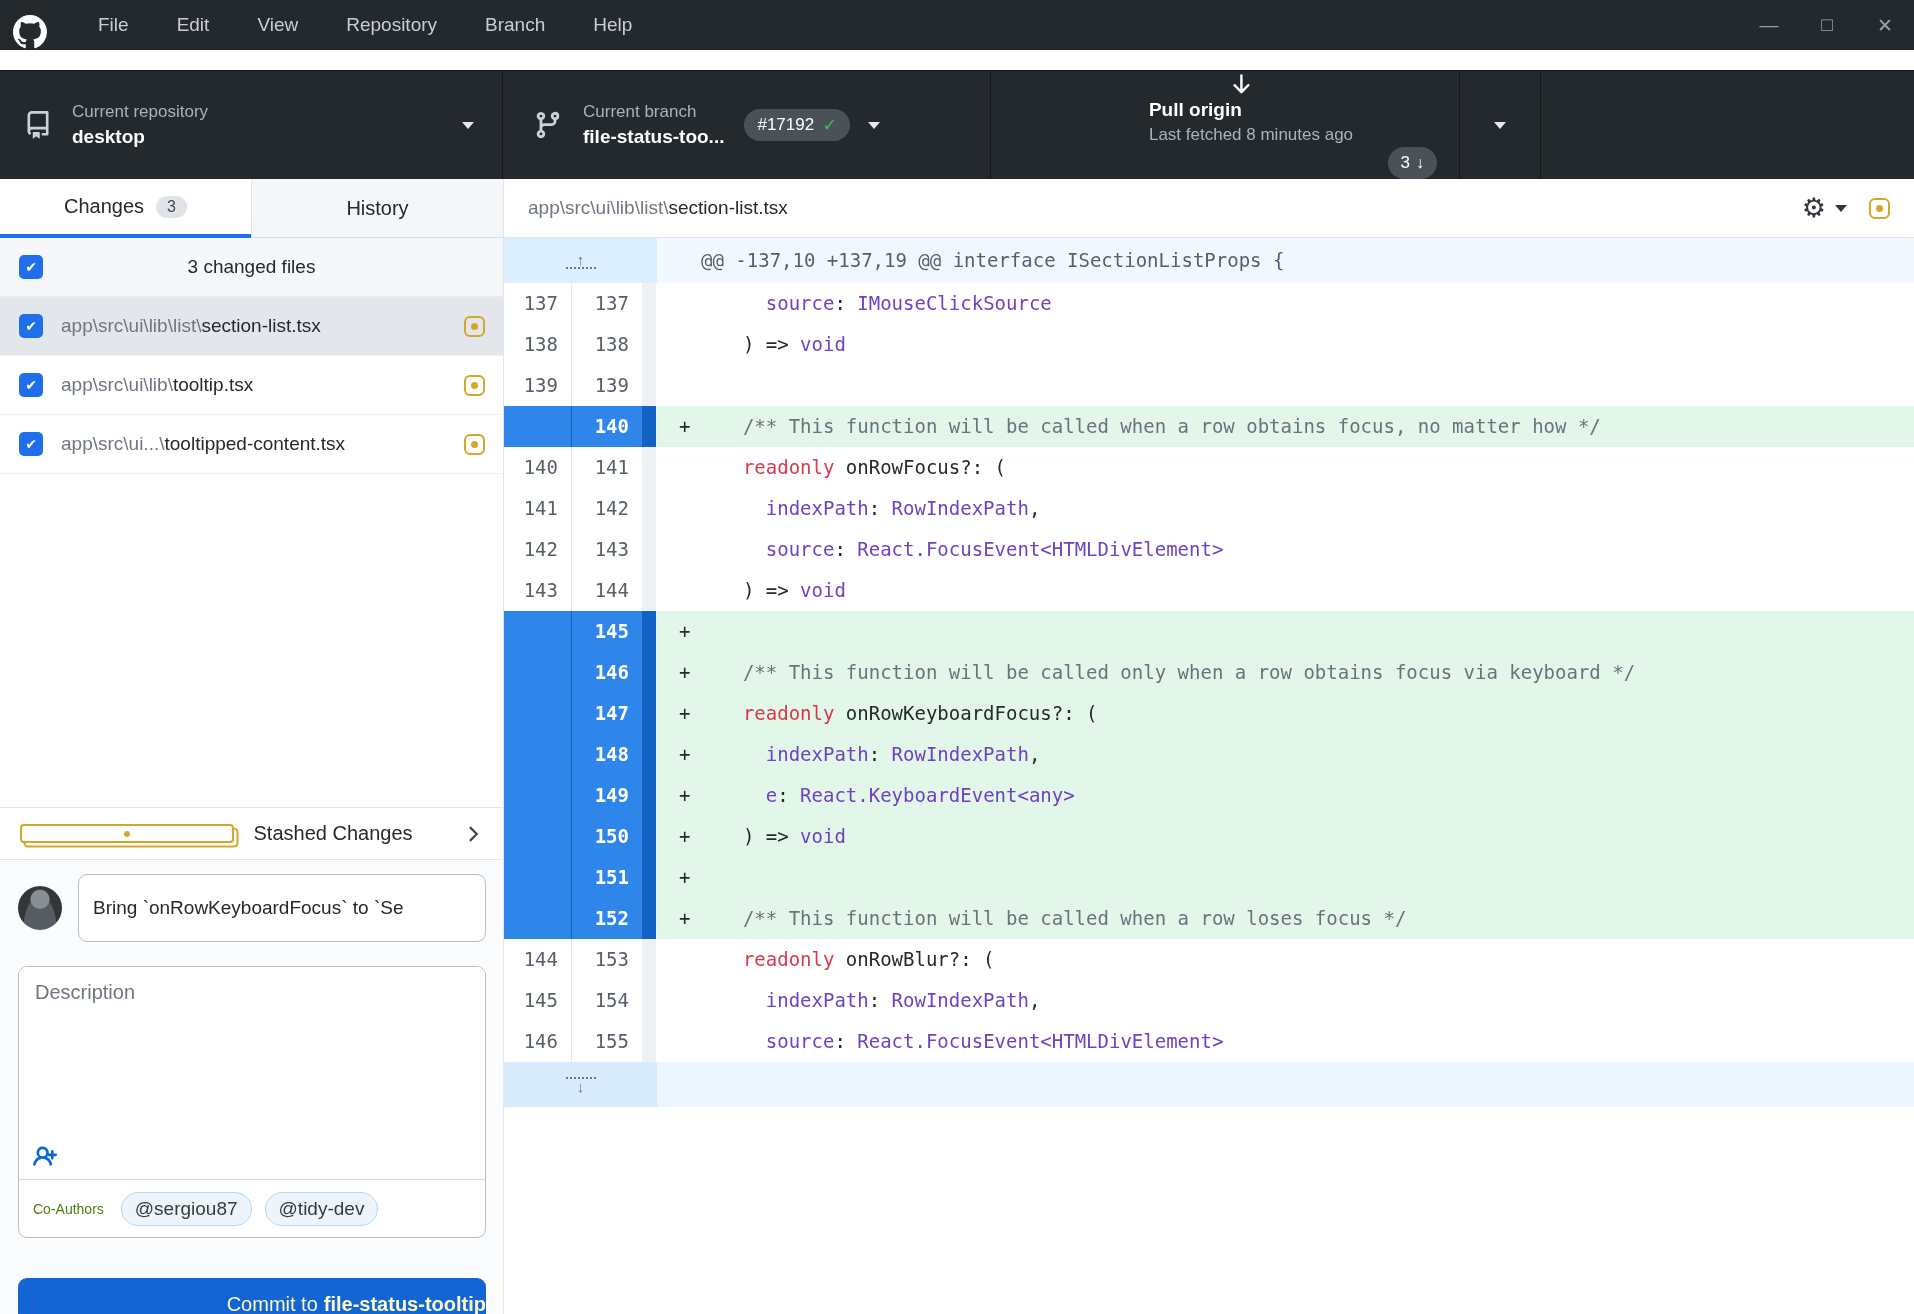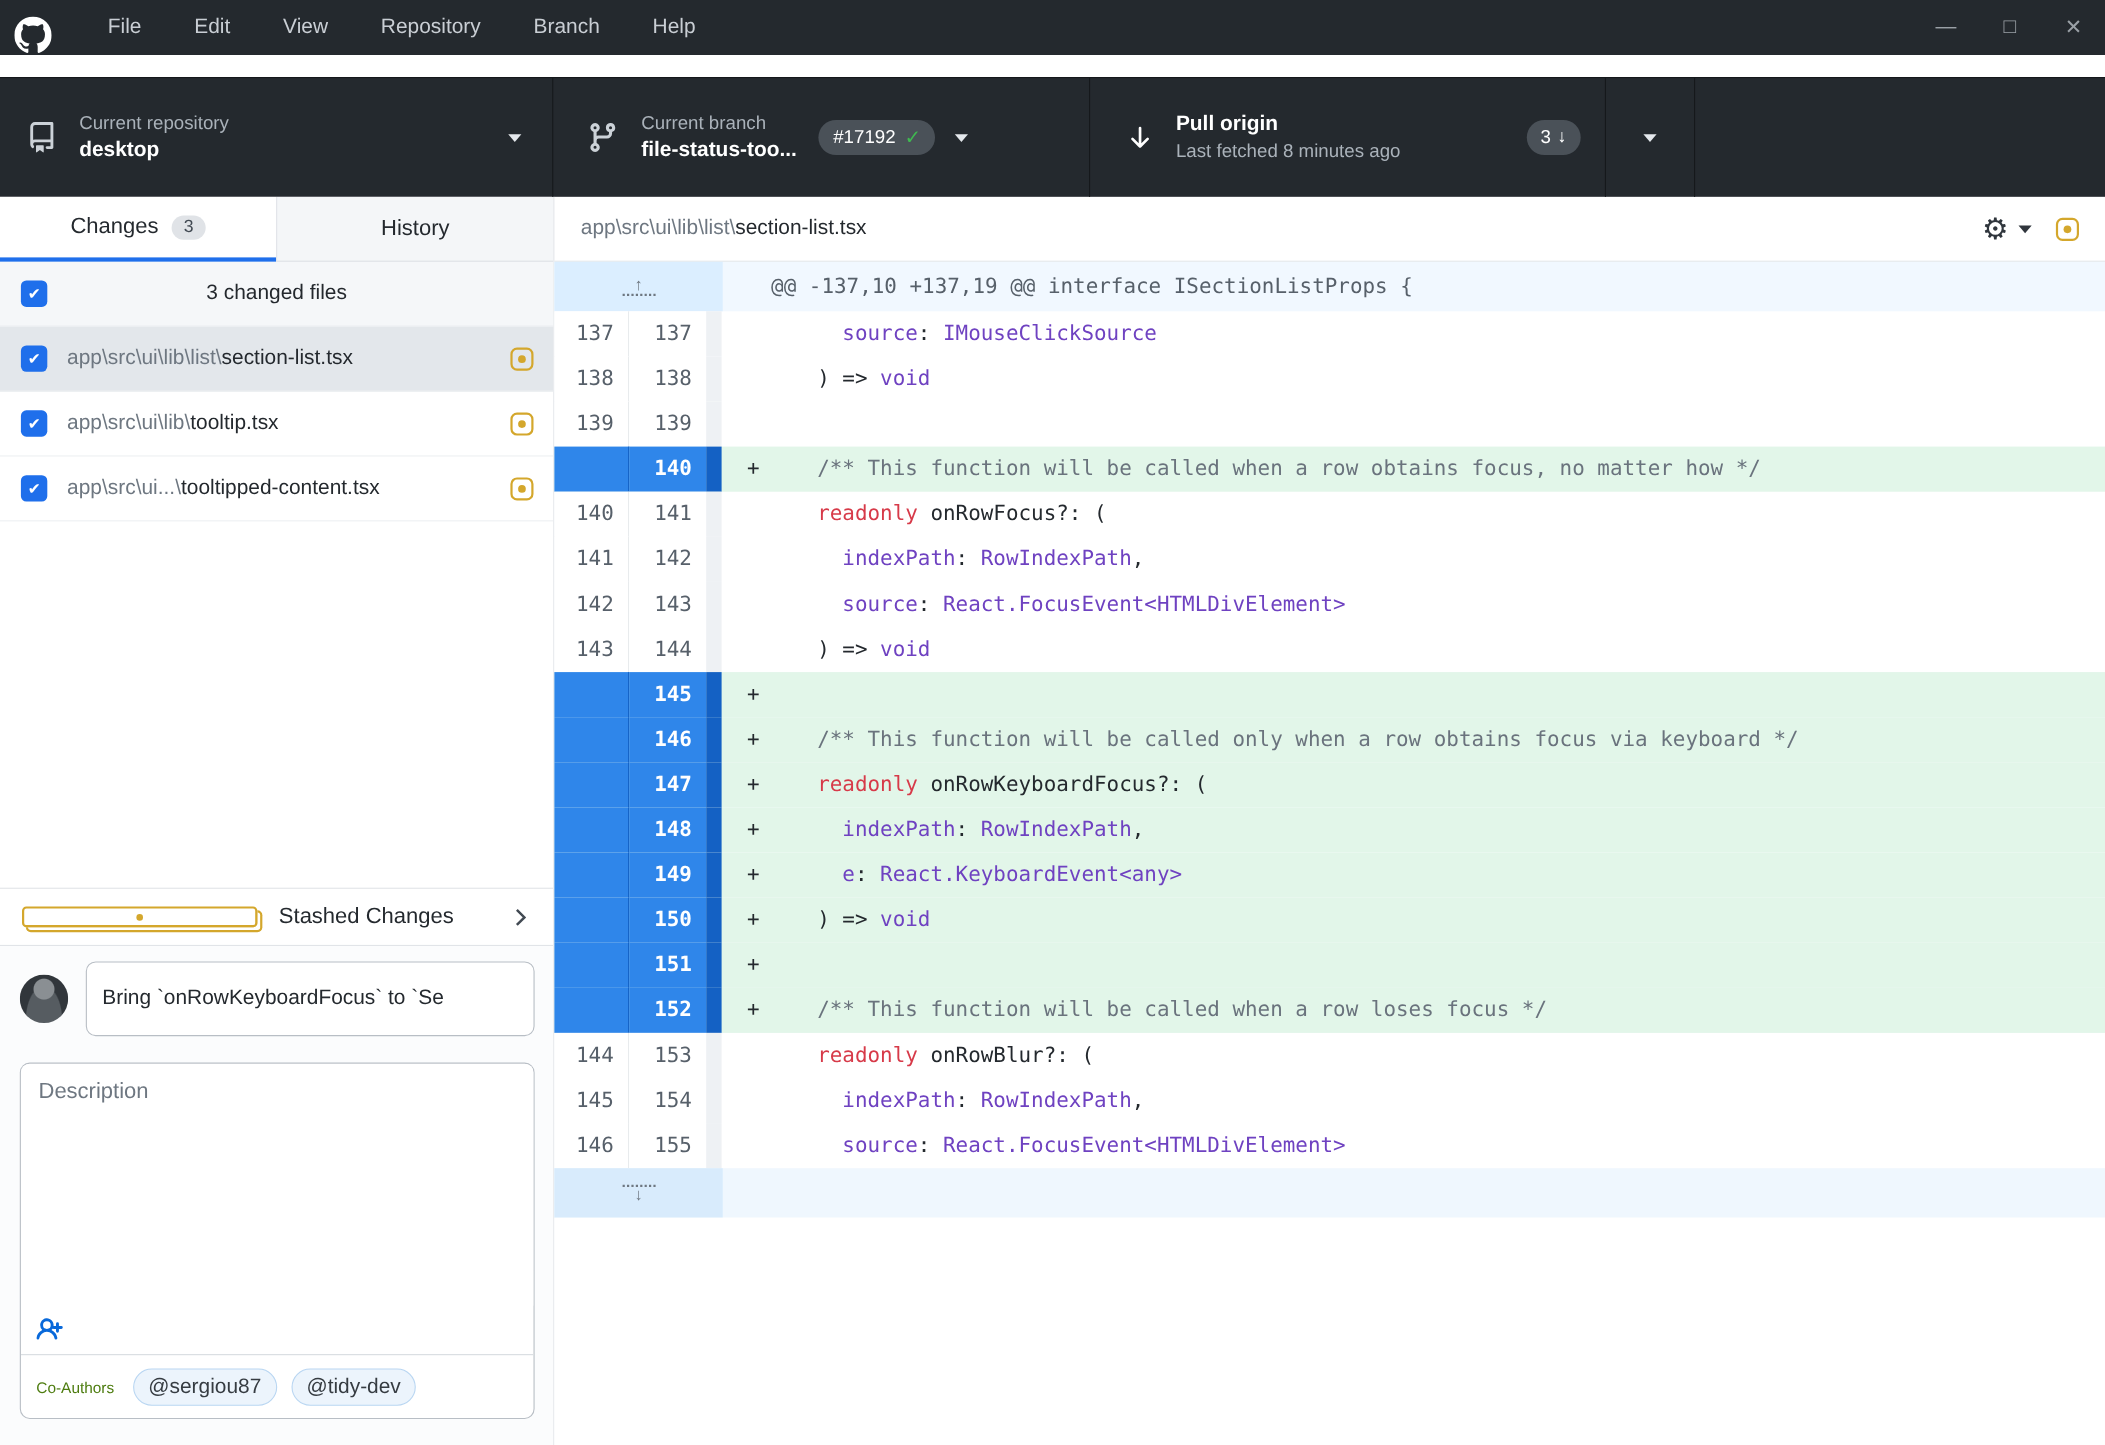--- a/index.html
+++ b/index.html
@@ -13,21 +13,21 @@
   .menus { display:flex; margin-left:26px; }
   .menu-item { color:#c9ced4; font-size:19px; padding:0 24px; line-height:50px; cursor:default; }
   .wincontrols { margin-left:auto; display:flex; align-items:center; }
   .winbtn { width:58px; height:50px; color:#9aa0a6; font-size:19px; display:flex; align-items:center; justify-content:center; }
 
   
   .toolbar { height:109px; background:var(--menuBg,#24292e); display:flex; flex:none; border-top:1px solid #15181b;margin-top:20px; }
   .tbsec { display:flex; align-items:center; border-right:1px solid #15181b; position:relative; }
   .tbsec.repo { width:503px; padding-left:24px; }
   .tbsec.branch { width:488px; padding-left:30px; }
-  .tbsec.pull { width:469px; padding-left:32px; }
+  .tbsec.pull { width:469px; padding-left:32px;flex-direction:column; }
   .tbsec.pullcaret { width:81px; justify-content:center; }
   .tbsec.rest { flex:1; border-right:none; }
   .tb-icon { flex:none; display:flex; align-items:center; justify-content:center; color:#ccd2d8; }
   .tb-text { margin-left:20px; min-width:0; }
   .tb-label { font-size:17px; color:#aab2ba; line-height:24px; white-space:nowrap; }
   .tb-value { font-size:19px; color:#fff; font-weight:700; line-height:26px; white-space:nowrap; }
   .caret { width:0; height:0; border-left:6px solid transparent; border-right:6px solid transparent;
     border-top:7px solid #e4e8ec; }
   .tbsec.repo .caret { position:absolute; right:28px; }
   .pill { background:#4a5158; color:#fff; border-radius:16px; height:32px; display:flex;
@@ -81,21 +81,21 @@
   .stash svg { color:#424a53; }
 
   
   .commitpanel { height:454px; flex:none; background:#fbfcfd; padding:14px 17px 0 18px; }
   .crow1 { display:flex; align-items:center; gap:16px; }
   .avatar { width:44px; height:44px; border-radius:50%; flex:none;
     background:radial-gradient(circle at 50% 30%, #8a8f93 0 9px, transparent 10px),
       radial-gradient(ellipse at 50% 95%, #565c61 0 16px, transparent 17px), #31363b; }
   .summary { flex:1; height:68px; border:1.5px solid #b8bec5; border-radius:9px; background:#fff;
     font-size:19px; font-family:"Liberation Sans",sans-serif; color:#24292e; padding:0 14px; outline:none; }
-  .descbox { margin-top:24px; height:324px; border:1.5px solid #b8bec5; border-radius:9px;
+  .descbox { margin-top:24px; height:272px; border:1.5px solid #b8bec5; border-radius:9px;
     background:#fff; display:flex; flex-direction:column; overflow:hidden; }
   .desc { flex:1; border:none; resize:none; outline:none; font-family:"Liberation Sans",sans-serif;
     font-size:20px; color:#24292e; padding:14px 14px 0 16px; }
   .desc::placeholder, .summary::placeholder { color:#6e7781; }
   .addco { height:44px; display:flex; align-items:center; padding-left:14px; background:transparent; border:none; }
   .coauthors { height:58px; border-top:1.5px solid #d8dce0; display:flex; align-items:center;
     padding:0 14px; gap:13px; }
   .co-label { color:#4d7c0f; font-size:14px; margin-right:4px; }
   .co-pill { background:#ecf4fc; border:1.5px solid #b9d6f2; color:#363c42; border-radius:17px;
     height:34px; display:flex; align-items:center; padding:0 13px; font-size:19px; }

